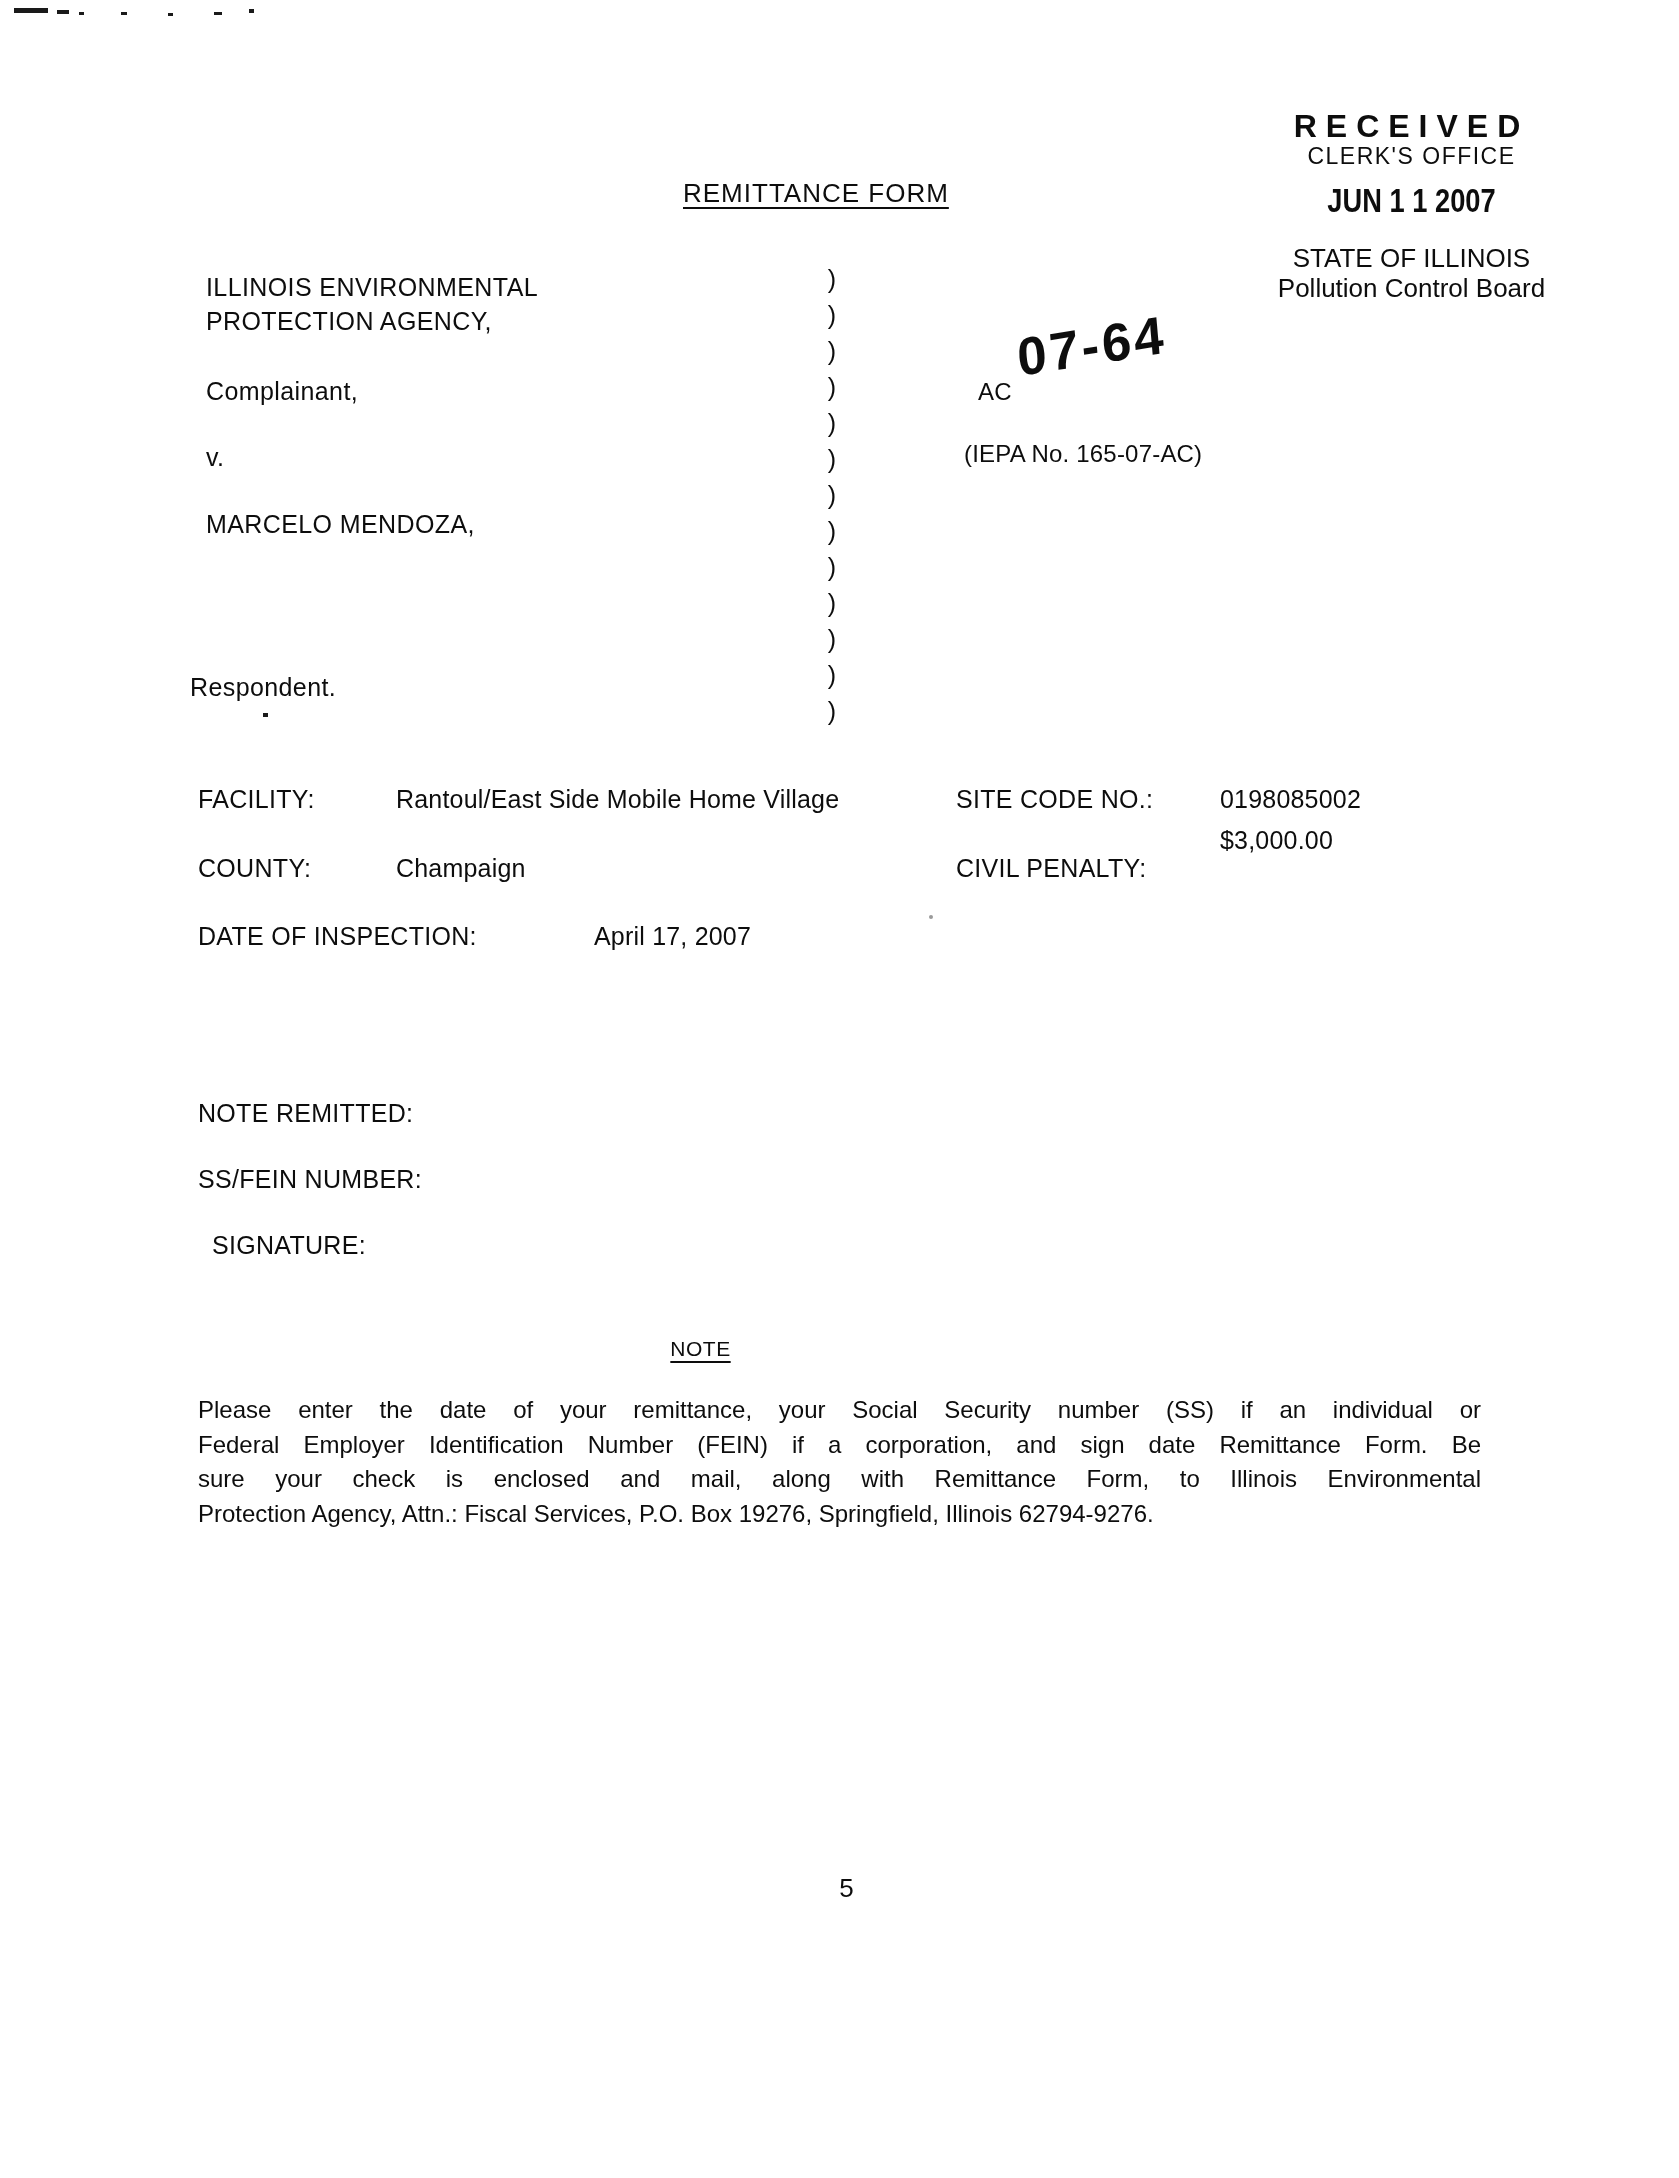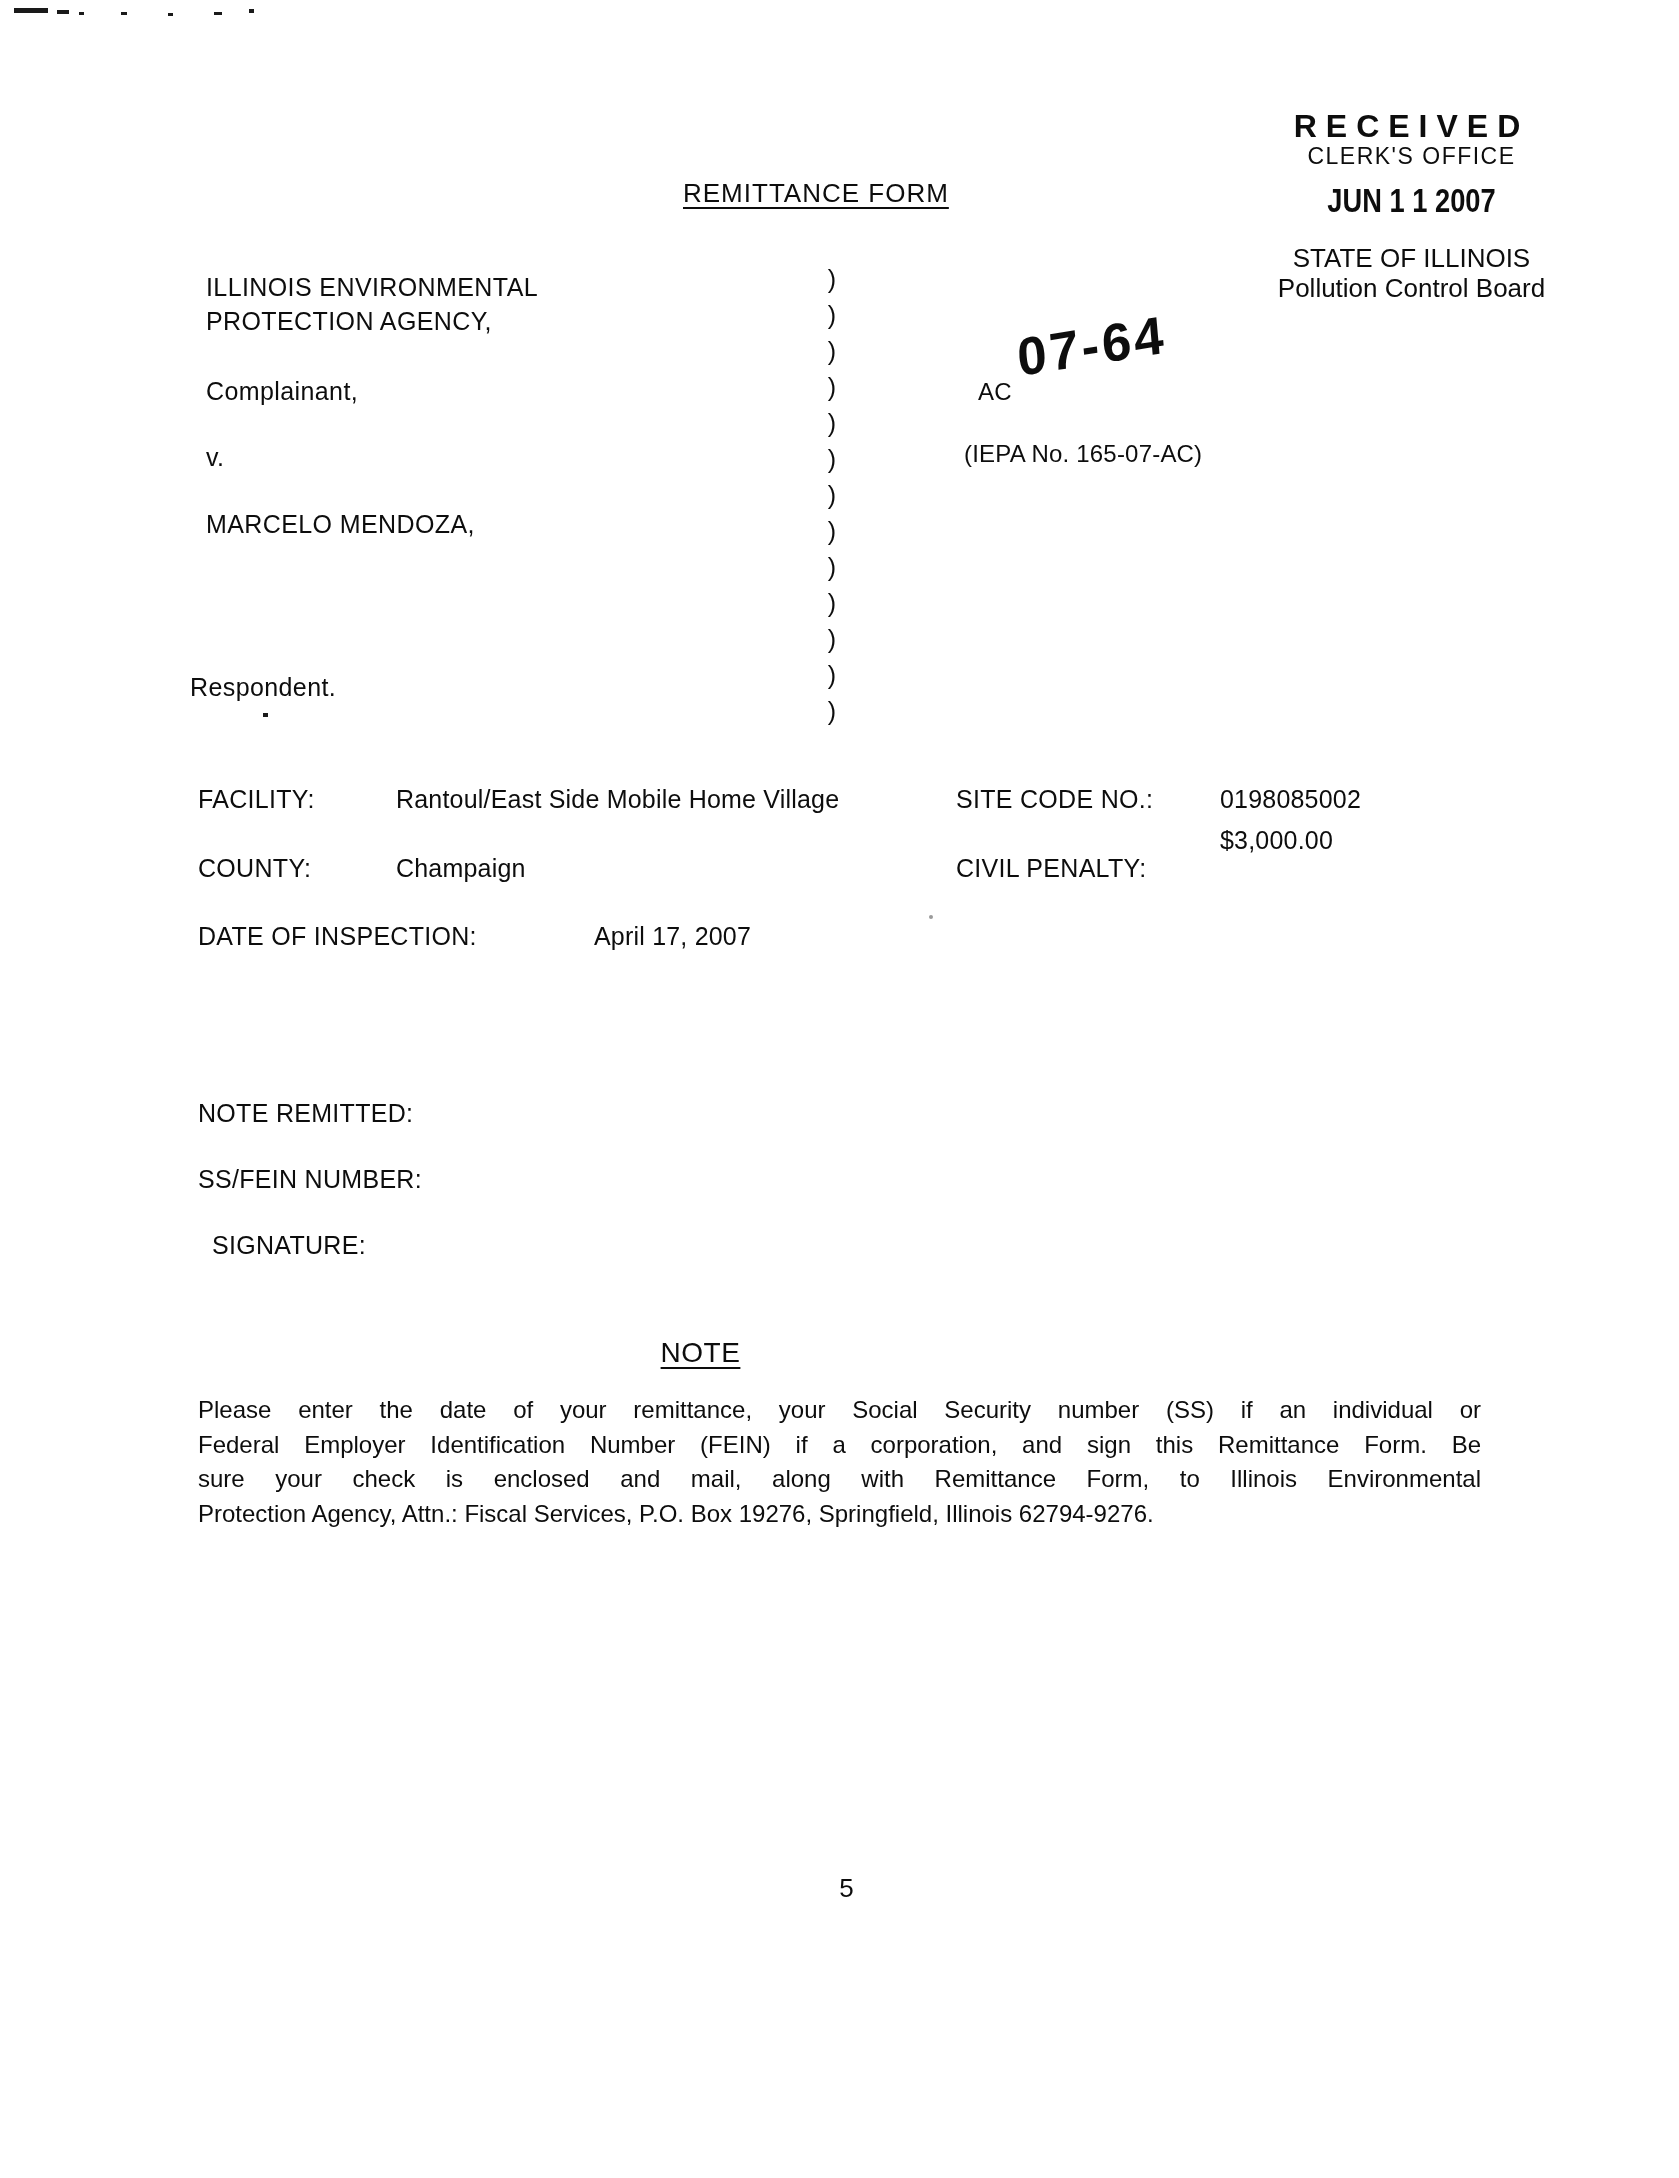--- a/index.html
+++ b/index.html
@@ -40,21 +40,21 @@
     letter-spacing: 3px;
     transform: rotate(-9deg) skewX(-4deg);
     transform-origin: left bottom;
   }
 
   .label { font-size: 25px; letter-spacing: 0.3px; }
   .value { font-size: 25px; letter-spacing: 0.2px; }
 
   .note-heading {
     left: 0; width: 1401px; text-align: center;
-    font-size: 28px; letter-spacing: 0.5px;
+    font-size: 21px; letter-spacing: 0.5px;
     text-decoration: underline; text-underline-offset: 5px;
   }
   .note-line {
     position: absolute; left: 198px; width: 1283px;
     font-size: 24px; line-height: 35px;
     text-align: justify; text-align-last: justify;
   }
   .note-line.last { text-align-last: left; }
 
   .page-number { left: 0; width: 1693px; text-align: center; font-size: 26px; }
@@ -126,20 +126,20 @@
 
   <div class="abs label" style="left:198px; top:922px;">DATE OF INSPECTION:</div>
   <div class="abs value" style="left:594px; top:922px;">April 17, 2007</div>
 
   <div class="abs label" style="left:198px; top:1099px;">NOTE REMITTED:</div>
   <div class="abs label" style="left:198px; top:1165px;">SS/FEIN NUMBER:</div>
   <div class="abs label" style="left:212px; top:1231px;">SIGNATURE:</div>
 
   <div class="abs note-heading" style="top:1337px;">NOTE</div>
   <div class="note-line" style="top:1392px;">Please enter the date of your remittance, your Social Security number (SS) if an individual or</div>
-  <div class="note-line" style="top:1427px;">Federal Employer Identification Number (FEIN) if a corporation, and sign this Remittance Form. Be</div>
+  <div class="note-line" style="top:1427px;">Federal Employer Identification Number (FEIN) if a corporation, and sign date Remittance Form. Be</div>
   <div class="note-line" style="top:1461px;">sure your check is enclosed and mail, along with Remittance Form, to Illinois Environmental</div>
   <div class="note-line last" style="top:1496px;">Protection Agency, Attn.: Fiscal Services, P.O. Box 19276, Springfield, Illinois 62794-9276.</div>
 
   <div class="abs page-number" style="top:1873px;">5</div>
 
 </div>
 
 
 </body></html>

